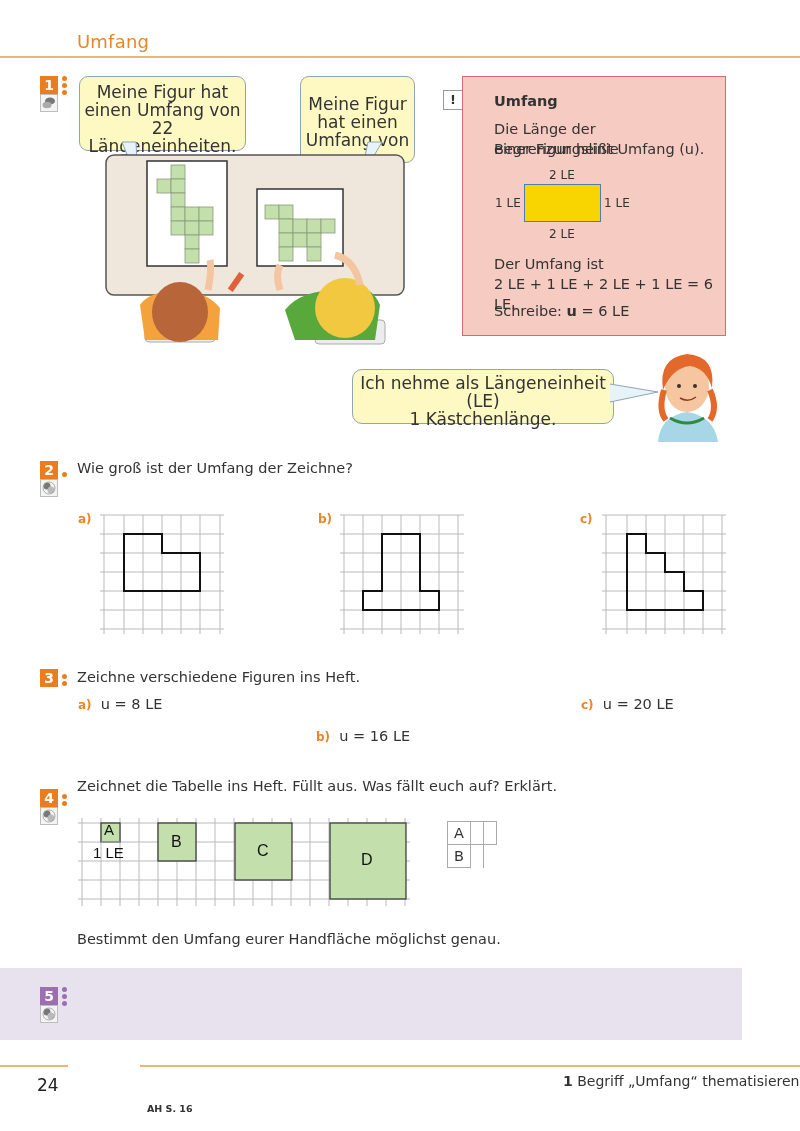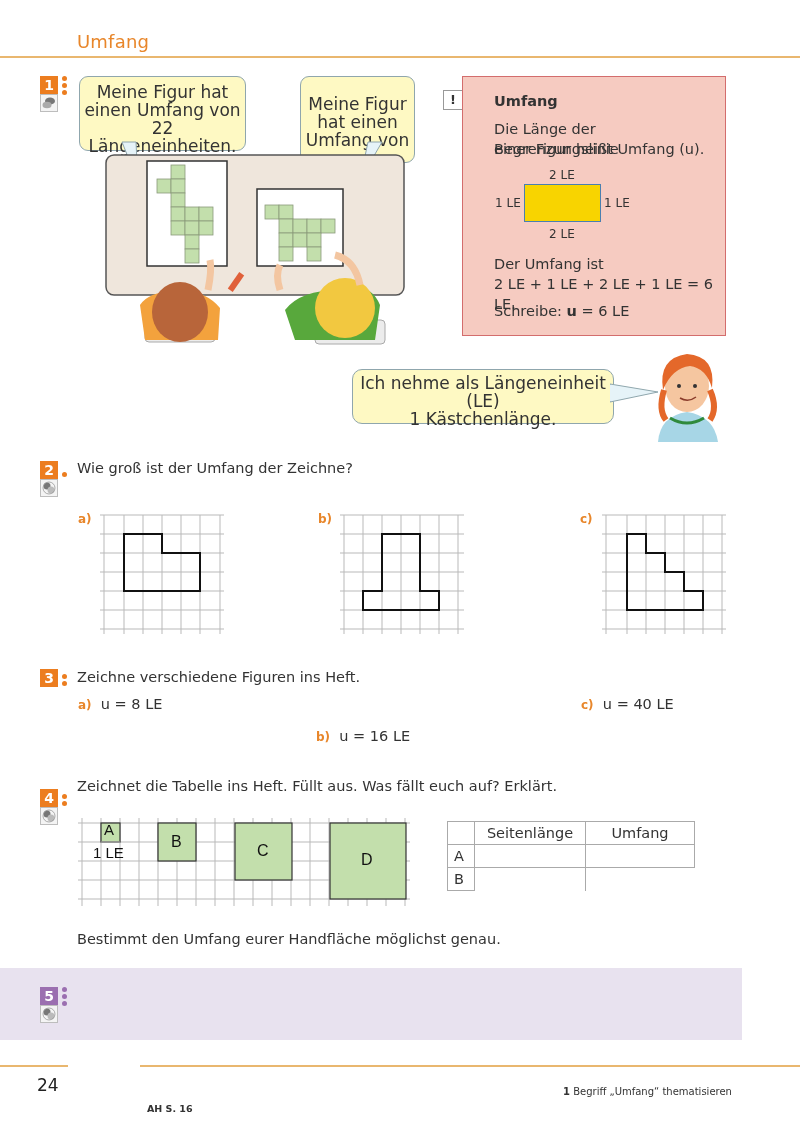--- a/index.html
+++ b/index.html
@@ -237,21 +237,21 @@
 <div class="badge" style="left:40px;top:669px;">
   <div class="num">3</div>
   <div class="dots" style="top:5px;">
       <i></i>
       <i></i>
     </div>
 </div>
 <div class="task-text" style="left:77px;top:669px;">Zeichne verschiedene Figuren ins Heft.</div>
 <div class="task-text" style="left:78px;top:696px;"><span class="sub-label">a)</span>&nbsp; <span>u = 8 LE</span></div>
 <div class="task-text" style="left:316px;top:728px;"><span class="sub-label">b)</span>&nbsp; <span>u = 16 LE</span></div>
-<div class="task-text" style="left:581px;top:696px;"><span class="sub-label">c)</span>&nbsp; <span>u = 40 LE</span></div>
+<div class="task-text" style="left:581px;top:696px;"><span class="sub-label">c)</span>&nbsp; <span>u = 20 LE</span></div>
 
 <div class="badge" style="left:40px;top:789px;">
   <div class="num">4</div>
   <div class="sub">
     <svg width="16" height="16">
         <circle cx="6" cy="6" r="3.5" fill="#777"></circle>
         <circle cx="10" cy="10" r="3.5" fill="#bbb"></circle>
         <circle cx="8" cy="8" r="6" fill="none" stroke="#999" stroke-width="0.8"></circle>
       </svg>
   </div>
@@ -295,25 +295,20 @@
   <rect x="252" y="5" width="76" height="76" fill="#c3dfac" stroke="#333" stroke-width="1.2"></rect>
 </svg>
 <div class="abs" style="left:104px;top:821px;font-size:15px;font-family:'Liberation Sans',sans-serif;color:#111;">A</div>
 <div class="abs" style="left:93px;top:844px;font-size:15px;font-family:'Liberation Sans',sans-serif;color:#111;">1 LE</div>
 <div class="abs" style="left:171px;top:833px;font-size:16px;font-family:'Liberation Sans',sans-serif;color:#111;">B</div>
 <div class="abs" style="left:257px;top:842px;font-size:16px;font-family:'Liberation Sans',sans-serif;color:#111;">C</div>
 <div class="abs" style="left:361px;top:851px;font-size:16px;font-family:'Liberation Sans',sans-serif;color:#111;">D</div>
 
 <table class="table-tbl">
   <tbody>
-      <tr>
-    <td style="width:14px;"></td>
-    <td style="width:98px;text-align:center;">Seitenlänge</td>
-    <td style="width:96px;text-align:center;">Umfang</td>
-  </tr>
   <tr>
     <td>A</td>
     <td></td>
     <td></td>
   </tr>
   <tr>
     <td>B</td>
     <td style="border-bottom:none;"></td>
     <td style="border-bottom:none;border-right:none;"></td>
   </tr>
@@ -334,14 +329,14 @@
       <i></i>
       <i></i>
       <i></i>
     </div>
 </div>
 <div class="task-text" style="left:77px;top:931px;">Bestimmt den Umfang eurer Handfläche möglichst genau.</div>
 
 <div class="abs foot-rule1"></div>
 <div class="abs foot-rule2"></div>
 <div class="abs" style="left:37px;top:1075px;font-size:17px;color:#222;">24</div>
-<div class="abs" style="left:563px;top:1073px;font-size:10px;color:#333;margin-top:13px;"><b>1</b> <span>Begriff „Umfang“ thematisieren</span></div>
+<div class="abs" style="left:563px;top:1073px;font-size:14px;color:#333;"><b>1</b> <span>Begriff „Umfang“ thematisieren</span></div>
 <div class="abs" style="left:147px;top:1103px;font-size:9.5px;font-weight:bold;color:#333;">AH S. 16</div>
 
 </body></html>

